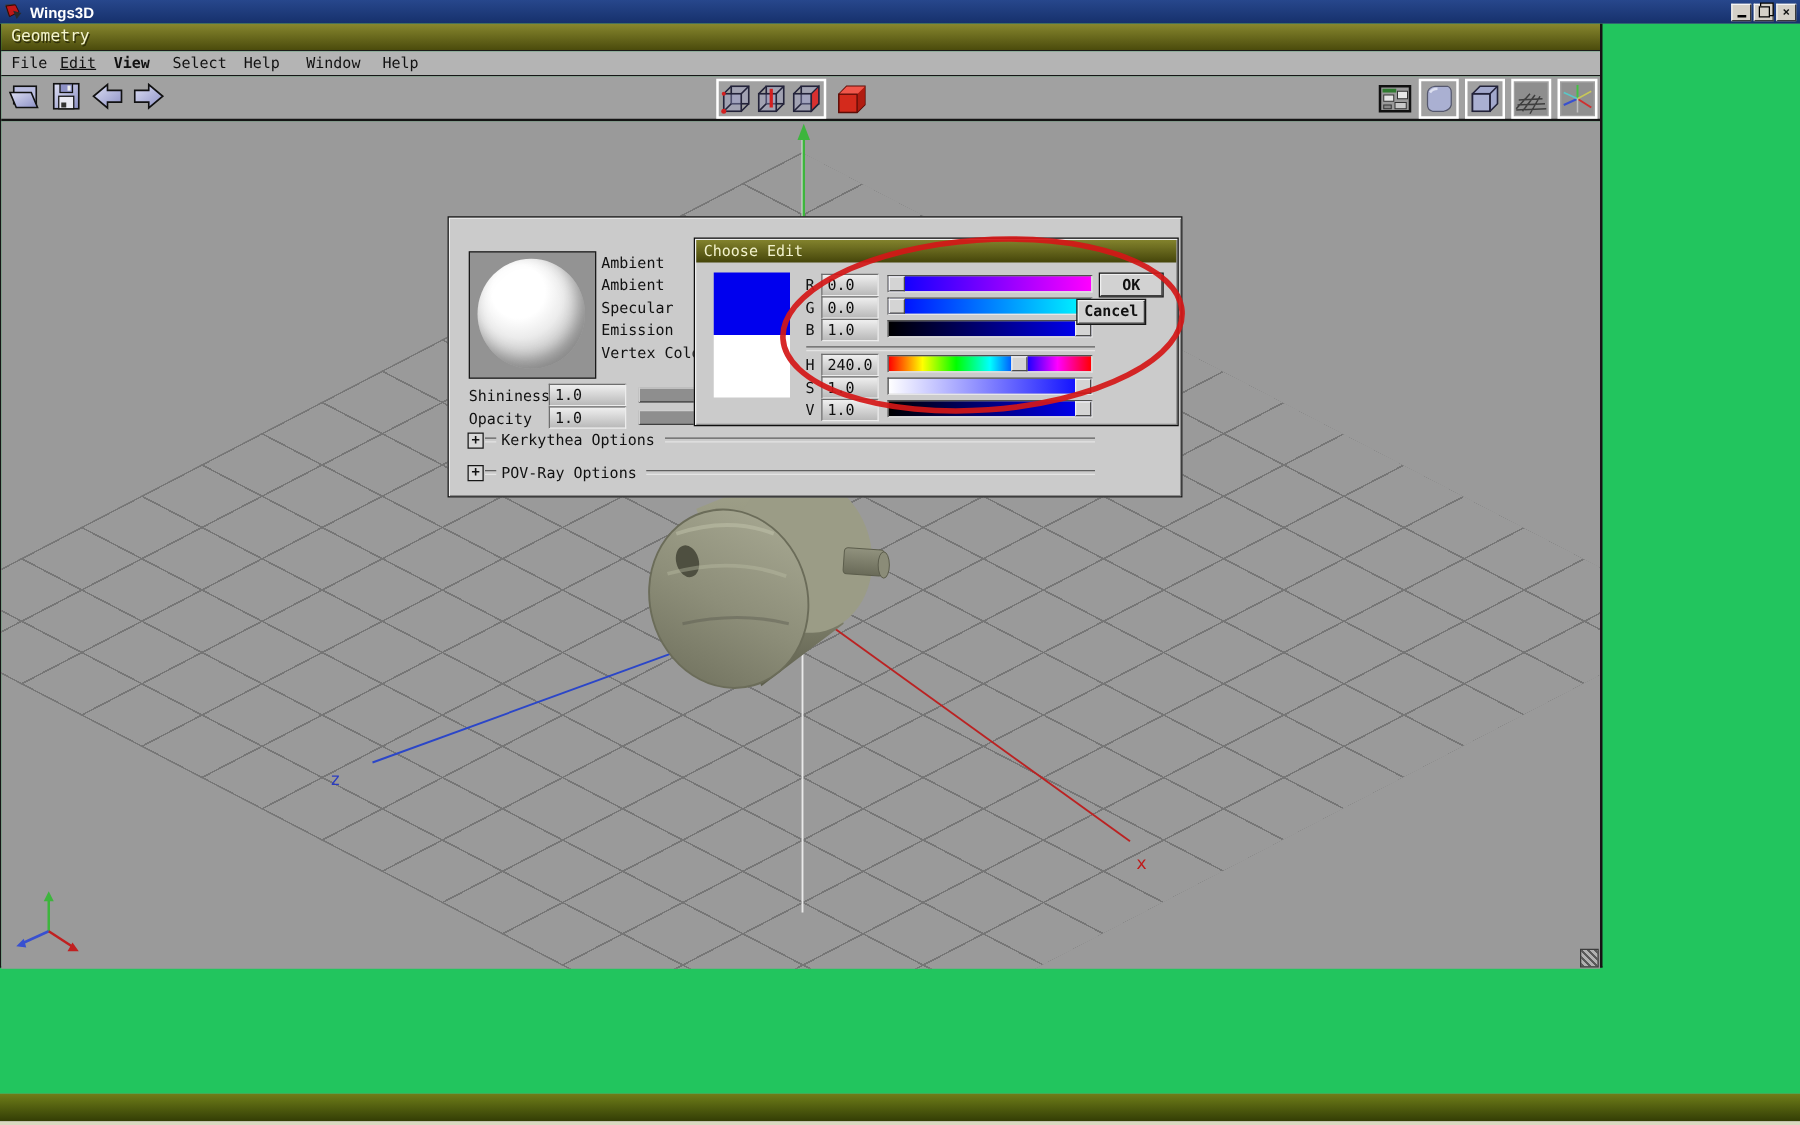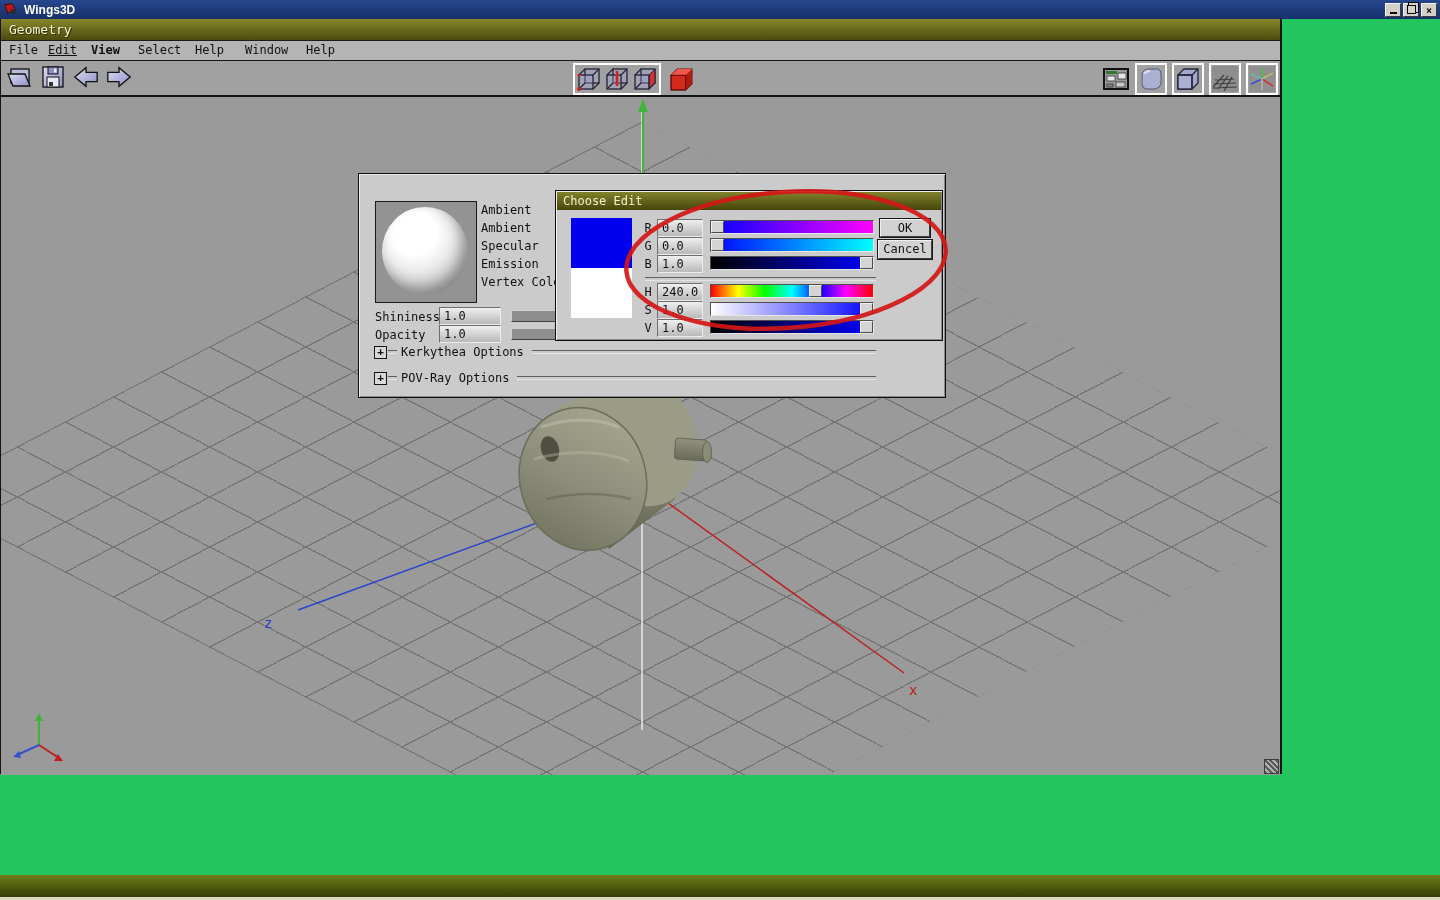--- a/index.html
+++ b/index.html
@@ -96,21 +96,21 @@
 
   .swatch{position:absolute;left:15px;width:61px;height:50px;}
   .ch-row-label{position:absolute;width:12px;text-align:center;}
   .ch-slider{position:absolute;left:154px;width:164px;height:14px;box-sizing:border-box;
     border:1px solid;border-color:#4f4f4f #e6e6e6 #e6e6e6 #4f4f4f;}
   .ch-handle{position:absolute;top:0;width:13px;height:12px;box-sizing:border-box;
     background:#d4d4d4;border:1px solid;border-color:#f2f2f2 #4a4a4a #4a4a4a #f2f2f2;}
   .sep-line{position:absolute;left:89px;top:86px;width:231px;}
   .btn{position:absolute;box-sizing:border-box;background:#d2d2d2;text-align:center;
     border:1px solid;border-color:#f0f0f0 #3e3e3e #3e3e3e #f0f0f0;outline:1px solid #181818;
-    padding-top:1px;cursor:default;}
+    padding-top:1px;cursor:default;font-weight:bold;}
 
   .annotation-svg{position:absolute;left:610px;top:151px;z-index:40;pointer-events:none;}
   svg text{font-family:"DejaVu Sans Mono",monospace;}
 </style>
 </head>
 <body>
 
 <div id="app">
 
   <div class="titlebar">
@@ -403,21 +403,21 @@
           <div class="ch-handle" style="left: calc(100% - 13px);"></div>
         </div>
 
       <div class="ch-row-label" style="left:86px;top:130px">V</div>
       <div class="field" style="left:101px;top:128px;width:46px">1.0</div>
       <div class="ch-slider" style="top: 129px; background: linear-gradient(to right, rgb(0, 0, 0), rgb(0, 0, 255));">
           <div class="ch-handle" style="left: calc(100% - 13px);"></div>
         </div>
 
       <div class="btn" style="left:324px;top:28px;width:50px;height:18px">OK</div>
-      <div class="btn" style="left:322px;top:49px;width:54px;height:19px">Cancel</div>
+      <div class="btn" style="left:306px;top:49px;width:54px;height:19px">Cancel</div>
     </div>
 
     <svg class="annotation-svg" width="352" height="180" viewBox="0 0 352 180">
       <ellipse id="anno-ellipse" cx="176" cy="90" rx="160" ry="68" transform="rotate(-4 176 90)" fill="none" stroke="#d41717" stroke-width="4.5" opacity="0.92"></ellipse>
     </svg>
   </div>
 
   <div class="statusbar"></div>
   <div class="statusedge"></div>
 </div>

